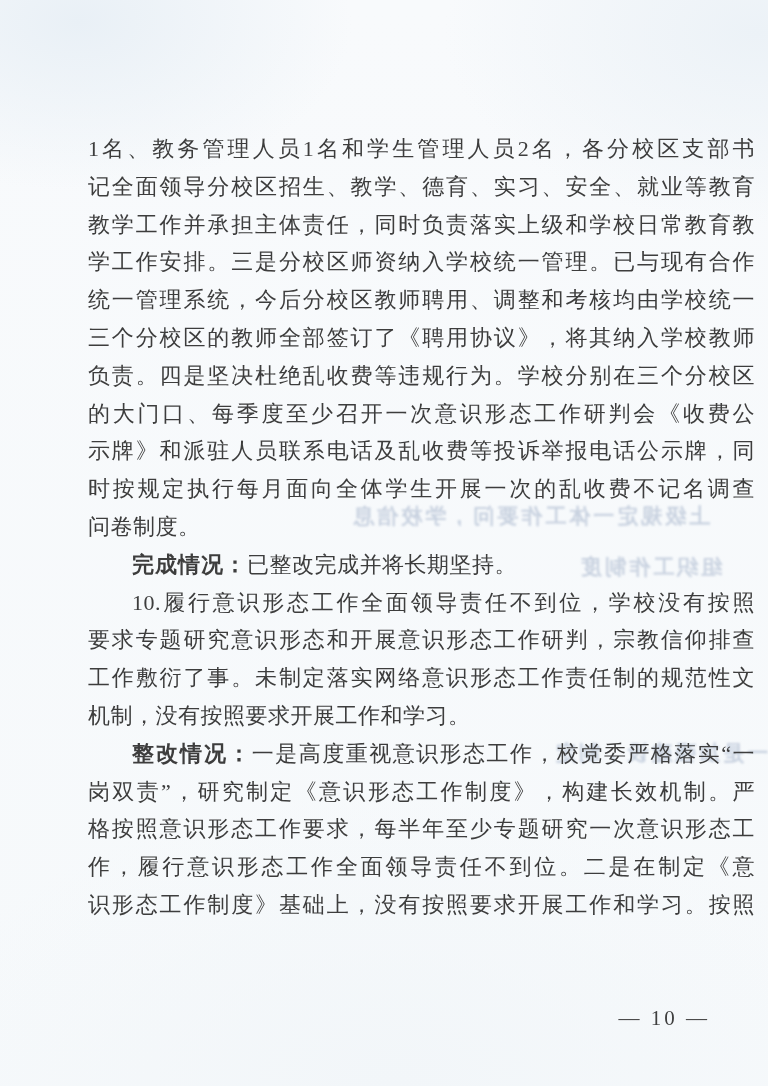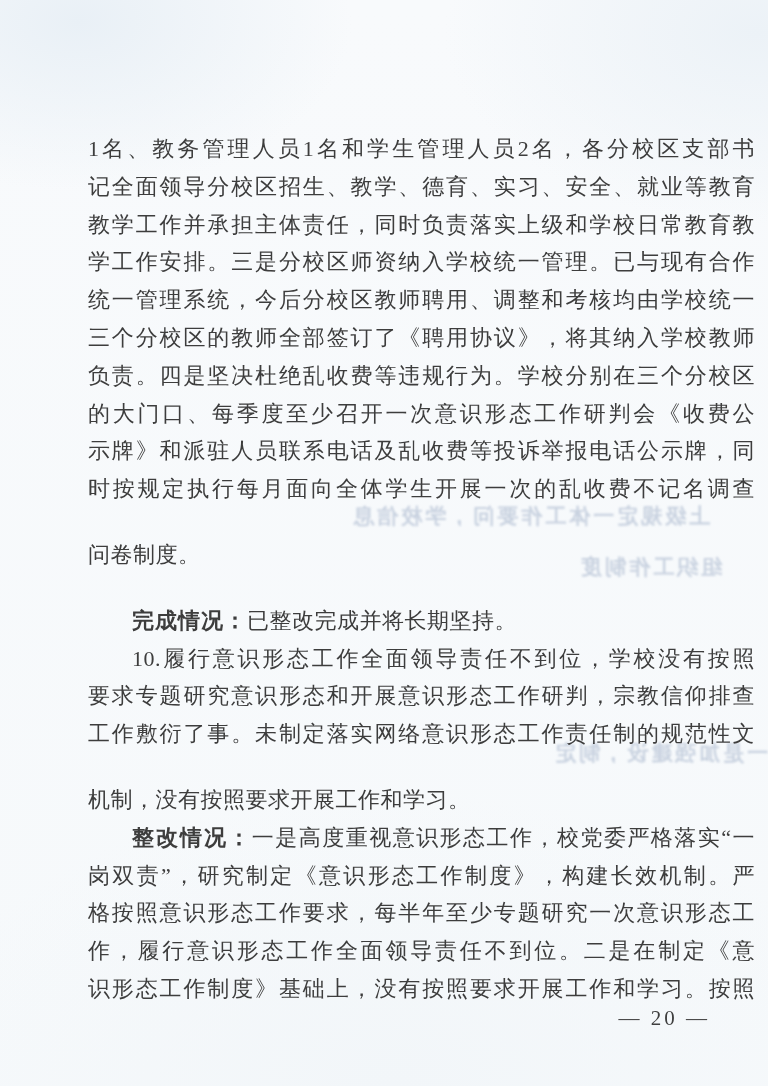--- a/index.html
+++ b/index.html
@@ -39,21 +39,20 @@
     white-space: nowrap;
     text-align: justify;
     letter-spacing: 0.5px;
   }
   .line.fill {
     text-align-last: justify;
     -moz-text-align-last: justify;
   }
   .line.no-fill {
     text-align-last: left;
-    margin-top: 28px;
   }
   .line.indent {
     text-indent: 2em;
   }
   .lead-bold {
     font-weight: 700;
     font-family: Liberation Mono, monospace;
     letter-spacing: 1px;
   }
   
@@ -108,15 +107,15 @@
     <div class="line fill"><span>要求专题研究意识形态和开展意识形态工作研判，宗教信仰排查</span></div>
     <div class="line fill"><span>工作敷衍了事。未制定落实网络意识形态工作责任制的规范性文</span></div>
     <div class="line no-fill"><span>机制，没有按照要求开展工作和学习。</span></div>
     <div class="line fill indent"><span class="lead-bold">整改情况：</span><span>一是高度重视意识形态工作，校党委严格落实“一</span></div>
     <div class="line fill"><span>岗双责”，研究制定《意识形态工作制度》，构建长效机制。严</span></div>
     <div class="line fill"><span>格按照意识形态工作要求，每半年至少专题研究一次意识形态工</span></div>
     <div class="line fill"><span>作，履行意识形态工作全面领导责任不到位。二是在制定《意</span></div>
     <div class="line fill"><span>识形态工作制度》基础上，没有按照要求开展工作和学习。按照</span></div>
   </div>
 
-  <div class="footer">— 20 —</div>
+  <div class="footer">— 10 —</div>
 
 </div>
 
 </body></html>

